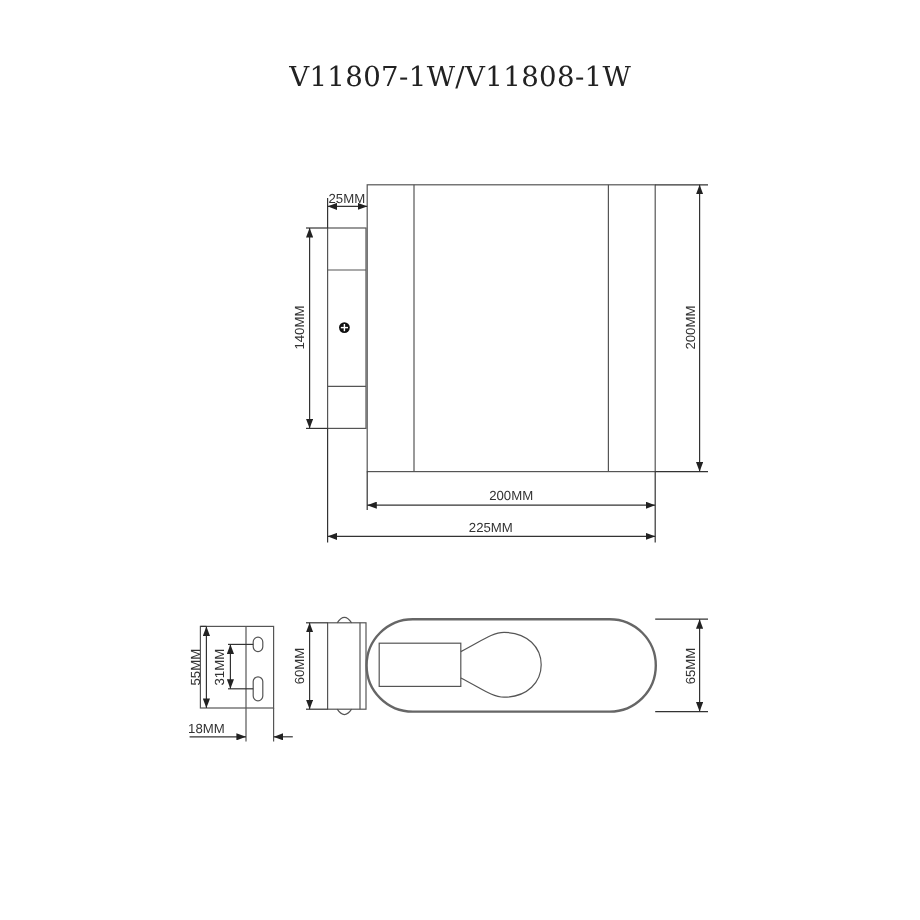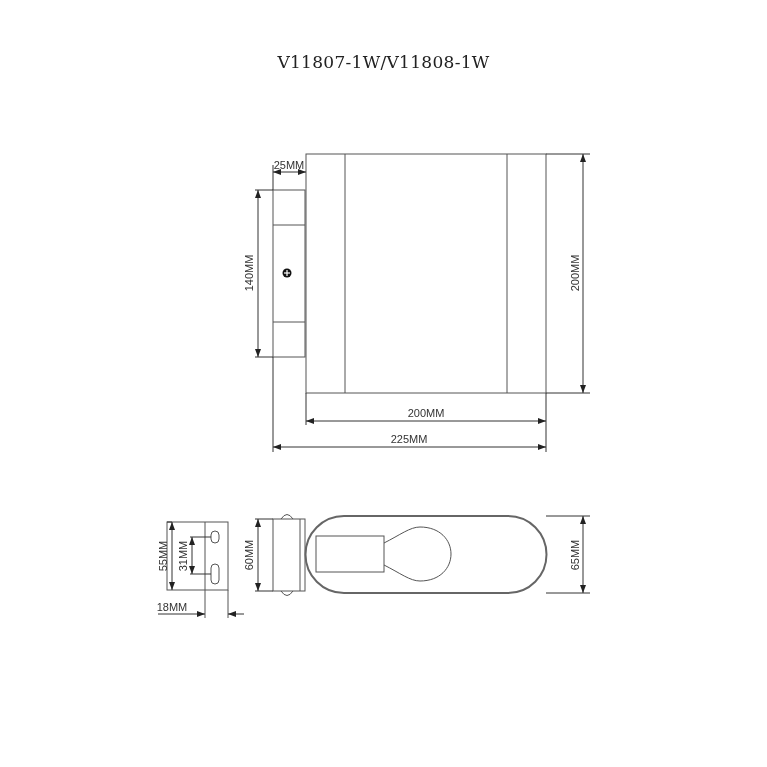--- a/index.html
+++ b/index.html
@@ -1,19 +1,19 @@
 <!DOCTYPE html>
 <html><head>
   <meta charset="utf-8">
   <style>
     html, body { margin: 0; padding: 0; background: #ffffff; }
     body { width: 767px; height: 767px; position: relative; overflow: hidden; }
     .title {
       position: absolute; left: 0; top: 52px; width: 767px; text-align: center;
-      font-family: "DejaVu Serif", serif; font-size: 17px; color: #222; letter-spacing: 0.3px;
+      font-family: "DejaVu Serif", serif; font-size: 23px; color: #222; letter-spacing: 0.3px;
     }
     svg { position: absolute; left: 0; top: 0; }
     .dim { font-family: "Liberation Sans Narrow", "Liberation Sans", sans-serif; font-size: 11px; fill: #333; }
     .ln { stroke: #555; stroke-width: 1; fill: none; }
     .lnd { stroke: #333; stroke-width: 1; fill: none; }
     .thick { stroke: #666; stroke-width: 2; fill: none; }
   </style>
 </head>
 <body>
 

